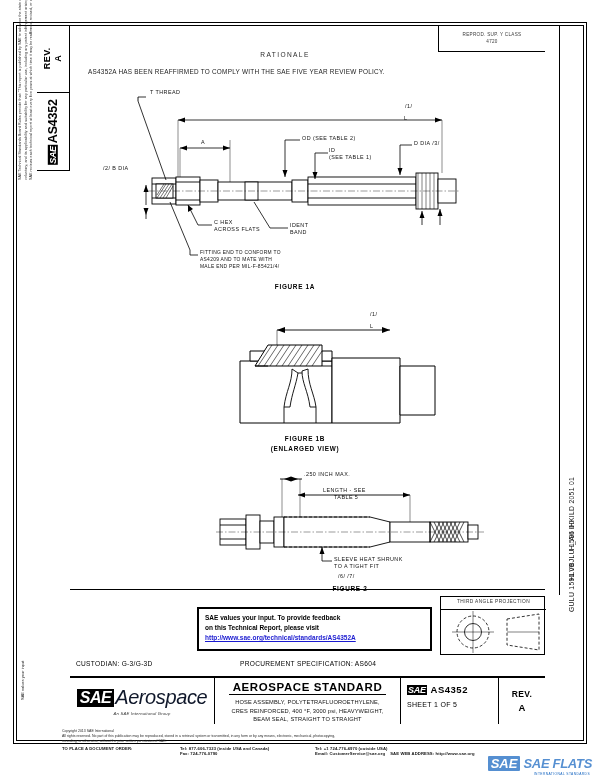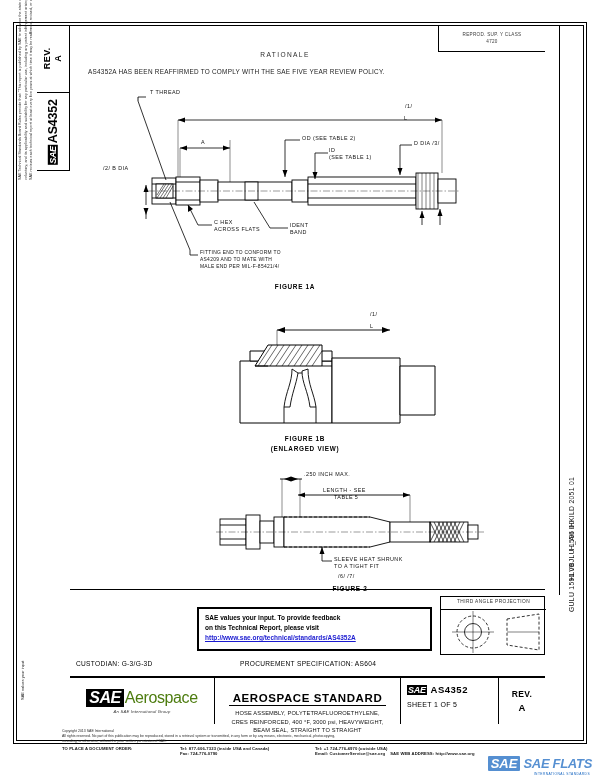--- a/index.html
+++ b/index.html
@@ -183,29 +183,29 @@
     width: 145px; border-right: 1.3px solid #000;
     display: flex; flex-direction: column;
     align-items: center; justify-content: center;
   }
   .sae-logo-row { display: flex; align-items: center; }
   .sae-black {
     background: #000; color: #fff; font-style: italic; font-weight: bold;
     font-size: 16px; padding: 0 3px; letter-spacing: -.5px;
   }
   .sae-aero {
-    font-size: 16px; letter-spacing: -.4px; color: #4d7c0f;
+    font-style: italic; font-size: 20px; letter-spacing: -.4px; color: #0f172a;
     margin-left: 1px;
   }
   .sae-sub { font-size: 4.2px; font-style: italic; color: #333; margin-top: 2px; letter-spacing: .2px; }
 
   .tb-mid {
     flex: 1; border-right: 1.3px solid #000;
     display: flex; flex-direction: column; align-items: center;
-    padding-top: 14px;
+    padding-top: 3px;
   }
   .tb-as {
     font-size: 11.5px; font-weight: bold; letter-spacing: .6px;
     border-bottom: 1.1px solid #000; padding: 0 4px 1px 4px;
   }
   .tb-desc {
     font-size: 5.7px; text-align: center; line-height: 1.5;
     margin-top: 3px; letter-spacing: .15px; color: #111;
   }
   .tb-num {

